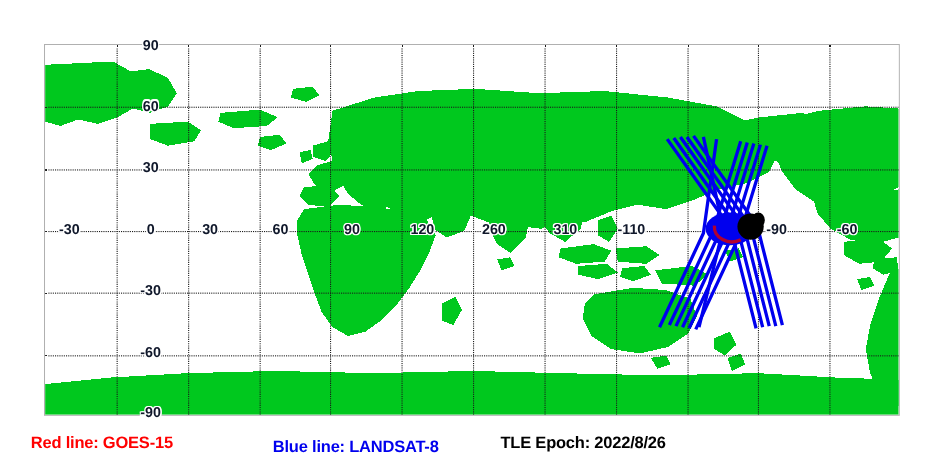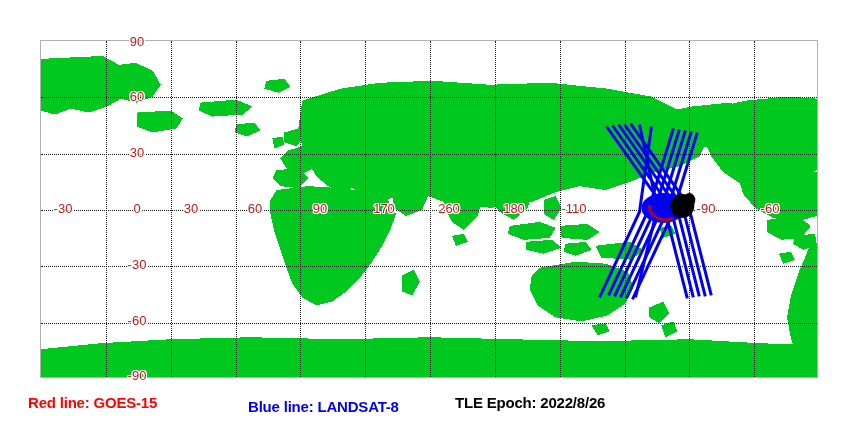--- a/index.html
+++ b/index.html
@@ -54,22 +54,22 @@
     right: 0;
     height: 0;
     border-top: 1px dotted #1a1a1a;
   }
 
   
   .tick-label {
     position: absolute;
     font-family: "Liberation Sans", sans-serif;
     font-size: 13px;
-    font-weight: normal;
-    color: #b91c1c;
+    font-weight: bold;
+    color: #0f172a;
     white-space: nowrap;
     transform: translate(-50%, -50%);
     text-shadow:
        1px  0   0 #fff, -1px  0   0 #fff,
        0    1px 0 #fff,  0   -1px 0 #fff,
        1px  1px 0 #fff, -1px -1px 0 #fff,
        1px -1px 0 #fff, -1px  1px 0 #fff;
   }
 
   
@@ -237,23 +237,23 @@
     </svg>
   </div>
 
 </div>
 
 <div class="tick-label" style="left:63px;  top:208px;">-30</div>
 <div class="tick-label" style="left:137px; top:208px;">0</div>
 <div class="tick-label" style="left:191px; top:208px;">30</div>
 <div class="tick-label" style="left:255px; top:208px;">60</div>
 <div class="tick-label" style="left:320px; top:208px;">90</div>
-<div class="tick-label" style="left:384px; top:208px;">170</div>
+<div class="tick-label" style="left:384px; top:208px;">120</div>
 <div class="tick-label" style="left:449px; top:208px;">260</div>
-<div class="tick-label" style="left:514px; top:208px;">180</div>
+<div class="tick-label" style="left:514px; top:208px;">310</div>
 <div class="tick-label" style="left:574px; top:208px;">-110</div>
 <div class="tick-label" style="left:706px; top:208px;">-90</div>
 <div class="tick-label" style="left:770px; top:208px;">-60</div>
 
 <div class="tick-label" style="left:137px; top:41px;">90</div>
 <div class="tick-label" style="left:137px; top:96px;">60</div>
 <div class="tick-label" style="left:137px; top:152px;">30</div>
 <div class="tick-label" style="left:137px; top:264px;">-30</div>
 <div class="tick-label" style="left:137px; top:320px;">-60</div>
 <div class="tick-label" style="left:137px; top:375px;">-90</div>

